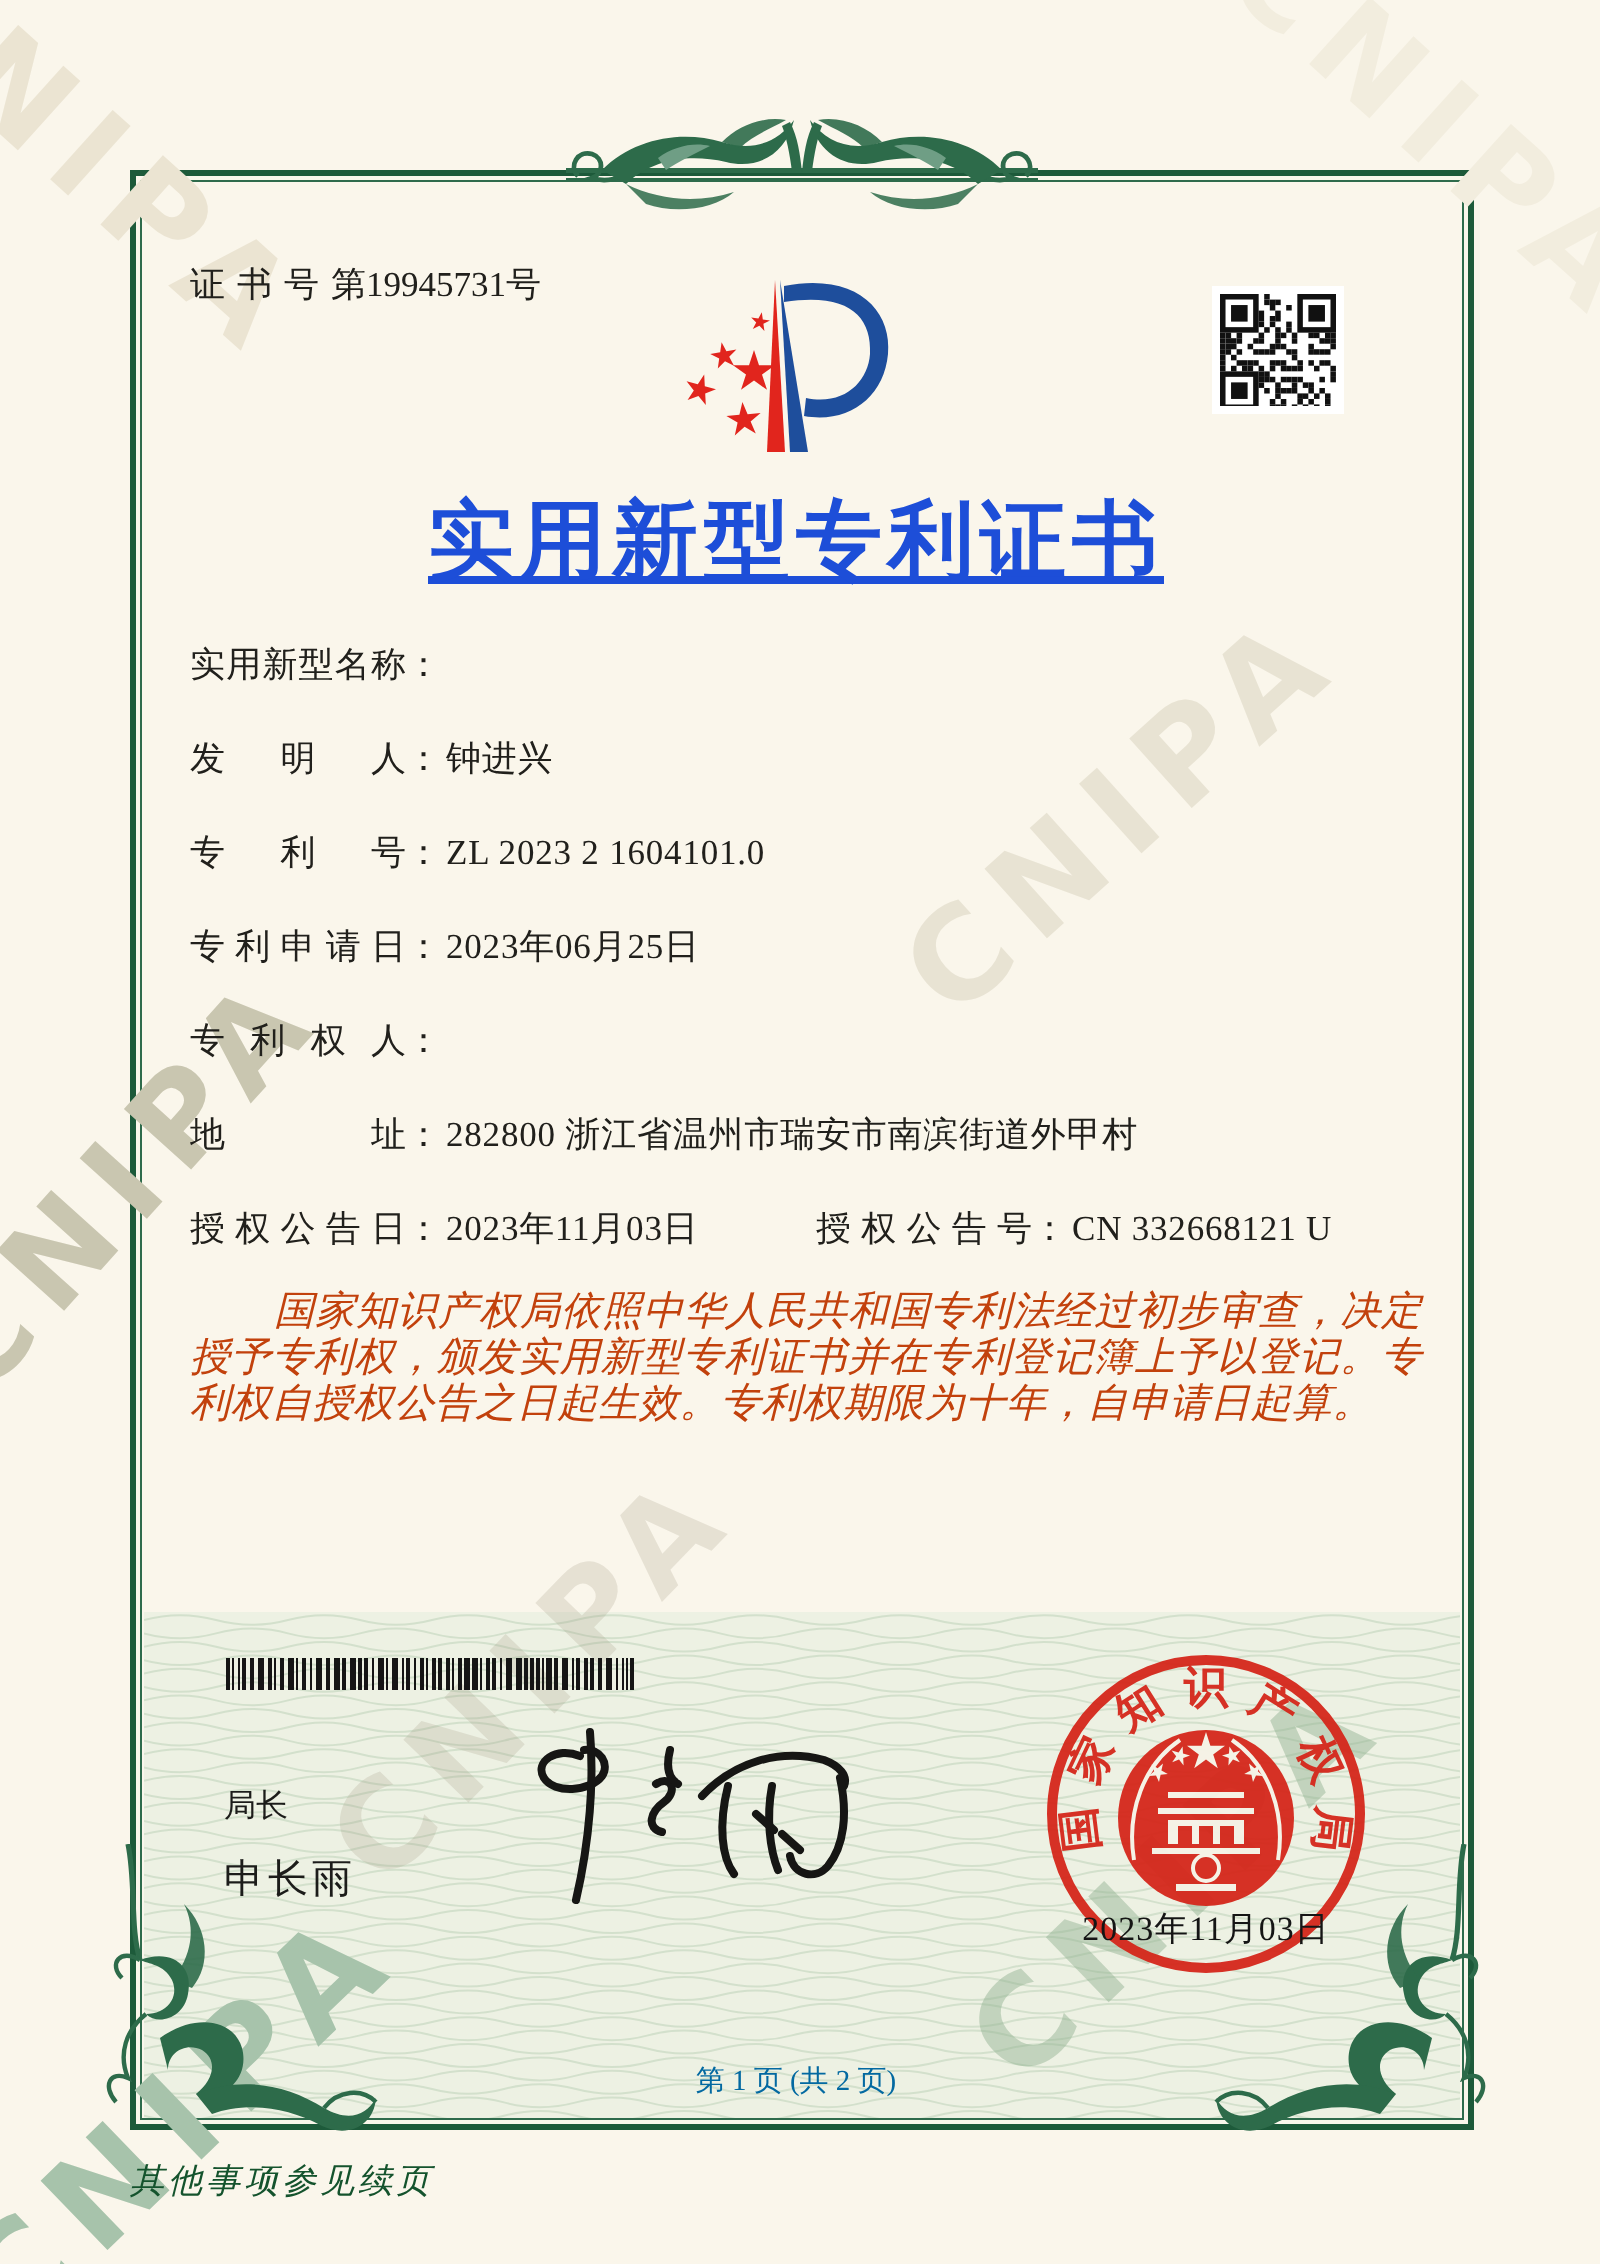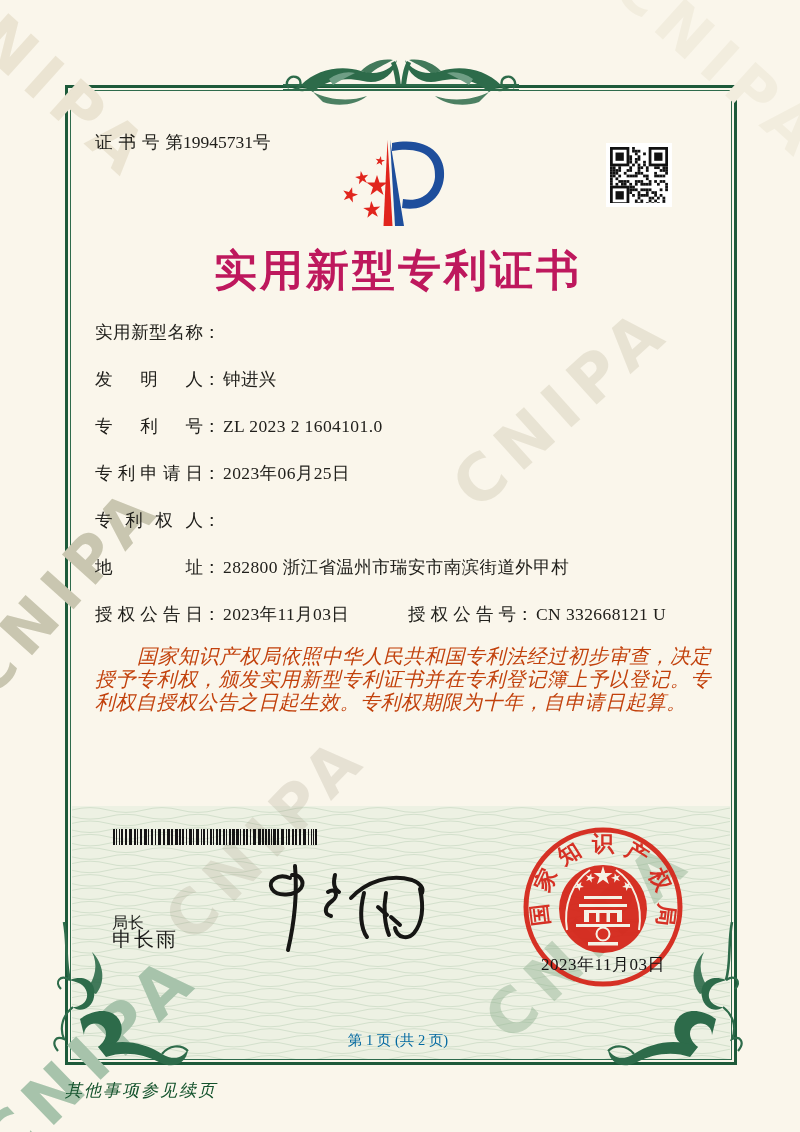--- a/index.html
+++ b/index.html
@@ -14,39 +14,39 @@
   .frame-inner{position:absolute;left:2px;top:2px;right:2px;bottom:2px;border:1px solid #2e6b4c;}
   .waves{position:absolute;left:72px;top:806px;width:658px;height:253px;z-index:0;}
   .ornament{position:absolute;z-index:2;}
   
   .cert-number{position:absolute;left:95px;top:130px;font-size:17.5px;z-index:2;}
   .cert-number .pre{letter-spacing:6px;margin-top:28px;}
   .logo{position:absolute;left:340px;top:131px;width:112px;height:104px;z-index:2;}
   .qr-wrap{position:absolute;left:606px;top:143px;width:66px;height:64px;background:#fff;z-index:2;}
   .qr-wrap svg{position:absolute;left:4px;top:4px;}
   .title{position:absolute;left:65px;top:242px;width:666px;text-align:center;
-         font-size:43px;font-weight:700;letter-spacing:3px;color:#be185d;z-index:2;}
+         font-size:43px;font-weight:700;letter-spacing:3px;color:#1d4ed8;z-index:2;text-decoration:underline;}
   
   .fields{position:absolute;left:95px;top:0;width:618px;z-index:2;}
   .field-row{position:absolute;left:0;width:618px;display:flex;align-items:flex-start;
              font-size:17.5px;line-height:24px;}
   .spread-label{display:inline-flex;justify-content:space-between;width:108px;flex:none;}
   .colon{flex:none;width:20px;}
   .fvalue{letter-spacing:0.4px;}
   .grant-row{position:absolute;left:95px;top:602px;width:618px;font-size:17.5px;line-height:24px;z-index:2;}
   .grant-pair{position:absolute;top:0;display:flex;}
   
   .paras{position:absolute;left:95px;top:645px;width:616px;z-index:2;
          font-size:20px;line-height:23px;font-style:italic;color:#c2410c;text-align:justify;}
   .paras p{margin:0;text-indent:2.1em;letter-spacing:0.4px;}
   .paras p + p{margin-top:6px;}
   
   .barcode{position:absolute;left:113px;top:829px;z-index:2;}
   .issuer-title{position:absolute;left:112px;top:893px;font-size:16px;z-index:2;
-        font-family:"Liberation Sans","DejaVu Sans",sans-serif;color:#1c1c1a;margin-top:20px;}
+        font-family:"Liberation Sans","DejaVu Sans",sans-serif;color:#1c1c1a;}
   .issuer-name{position:absolute;left:112px;top:926px;font-size:20px;z-index:2;
         font-family:"Liberation Sans","DejaVu Sans",sans-serif;color:#1c1c1a;letter-spacing:2px;}
   .signature{position:absolute;left:238px;top:862px;z-index:2;}
   .seal{position:absolute;left:518px;top:822px;width:170px;height:170px;z-index:3;opacity:0.95;}
   .seal-date{position:absolute;left:518px;top:953px;width:170px;text-align:center;
              font-size:17px;color:#151515;z-index:4;letter-spacing:0.5px;}
   .page-number{position:absolute;left:65px;top:1031px;width:666px;text-align:center;
                font-size:14.5px;color:#0369a1;z-index:2;}
   .footer-note{position:absolute;left:65px;top:1079px;width:666px;text-align:left;
                font-size:17px;font-style:italic;letter-spacing:2px;color:#14532d;z-index:2;}

